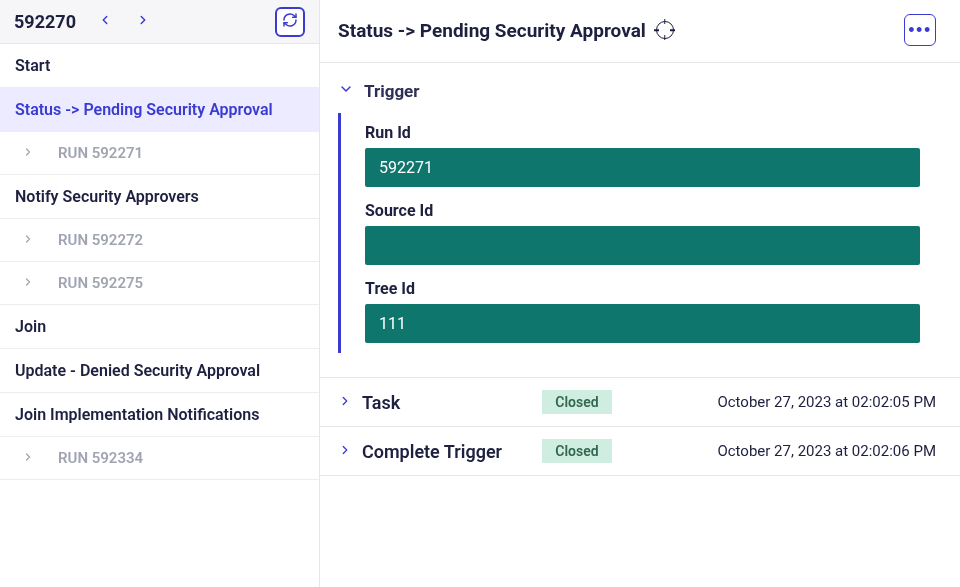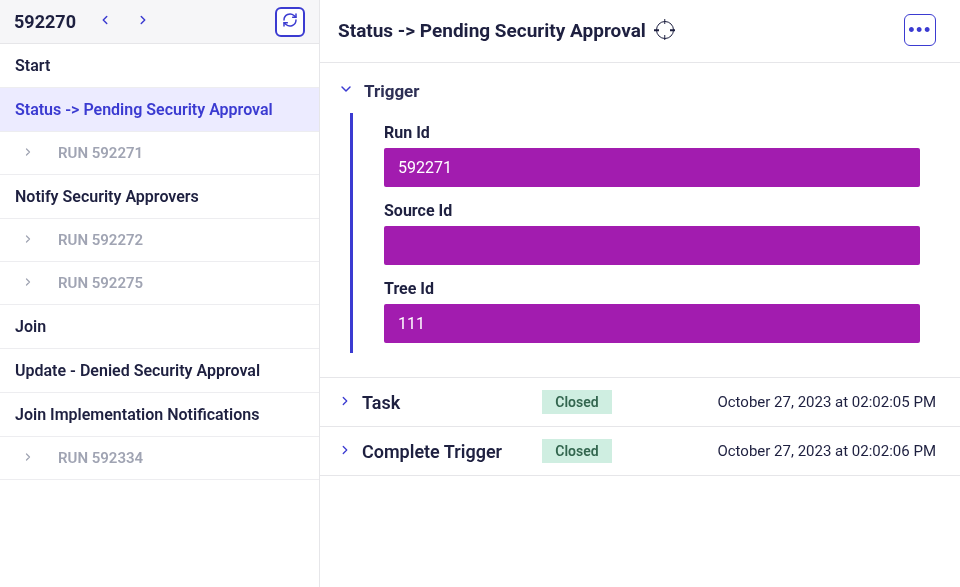--- a/index.html
+++ b/index.html
@@ -162,36 +162,35 @@
       align-items: center;
       gap: 10px;
       cursor: pointer;
       color: #2d2f55;
       font-weight: 700;
       font-size: 17px;
     }
     .results-body {
       margin-top: 12px;
       border-left: 3px solid #3b3bd1;
-      padding: 10px 18px 10px 31px;
+      padding: 10px 18px 10px 24px;
       background: #fff;
-      margin-left: 12px;
     }
     .field {
       margin-bottom: 14px;
     }
     .field:last-child { margin-bottom: 0; }
     .field-label {
       font-weight: 700;
       font-size: 16px;
       color: #1e2040;
       margin-bottom: 6px;
     }
     .field-value {
-      background: #a21caf;
+      background: #0f766e;
       color: #fff;
       font-size: 16px;
       padding: 10px 14px;
       border-radius: 2px;
       min-height: 39px;
     }
 
     .event-rows {
       border-top: 1px solid #e6e6e9;
       margin-top: 16px;

